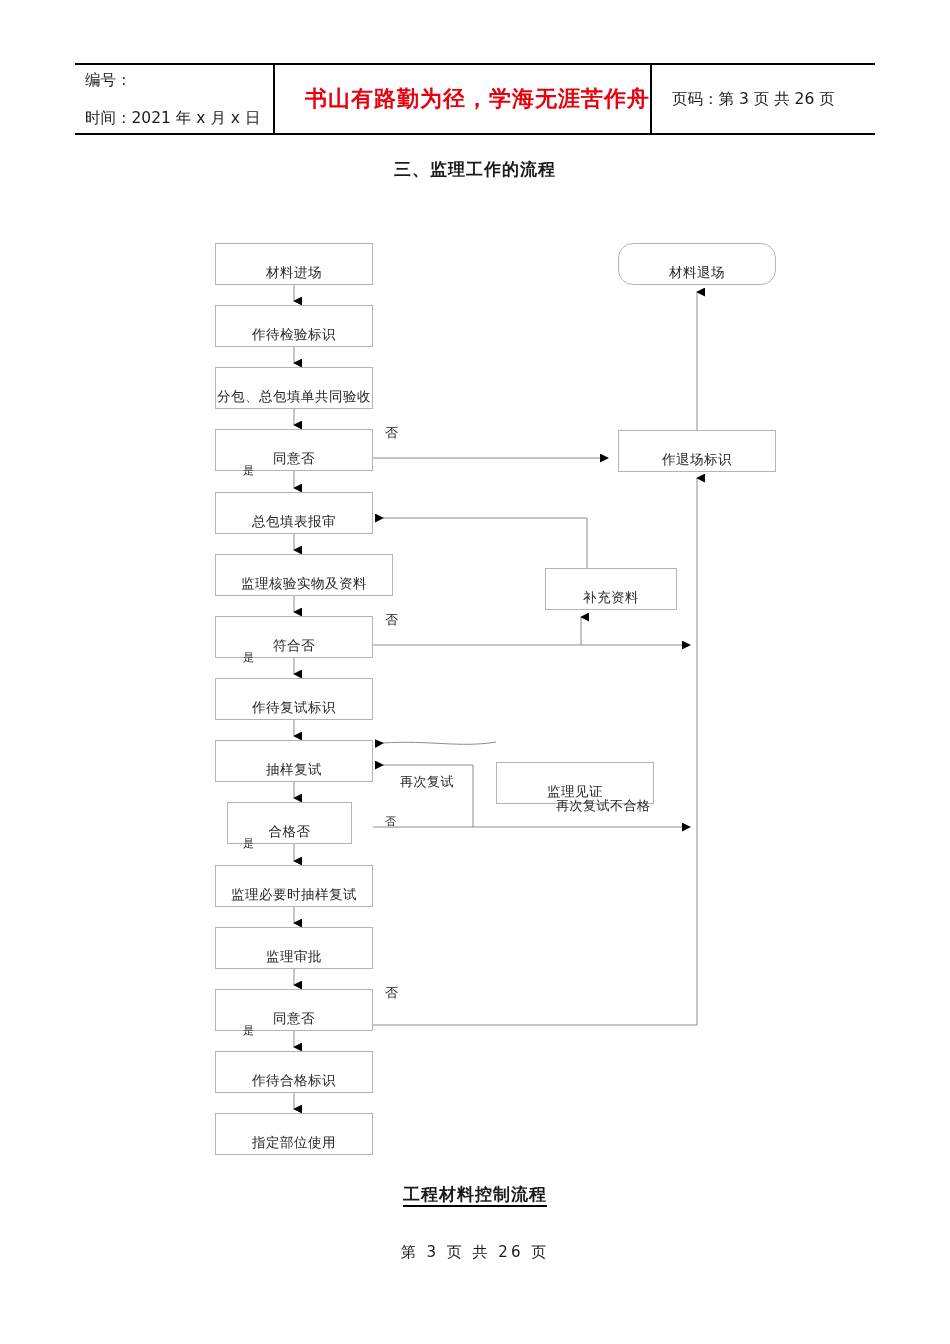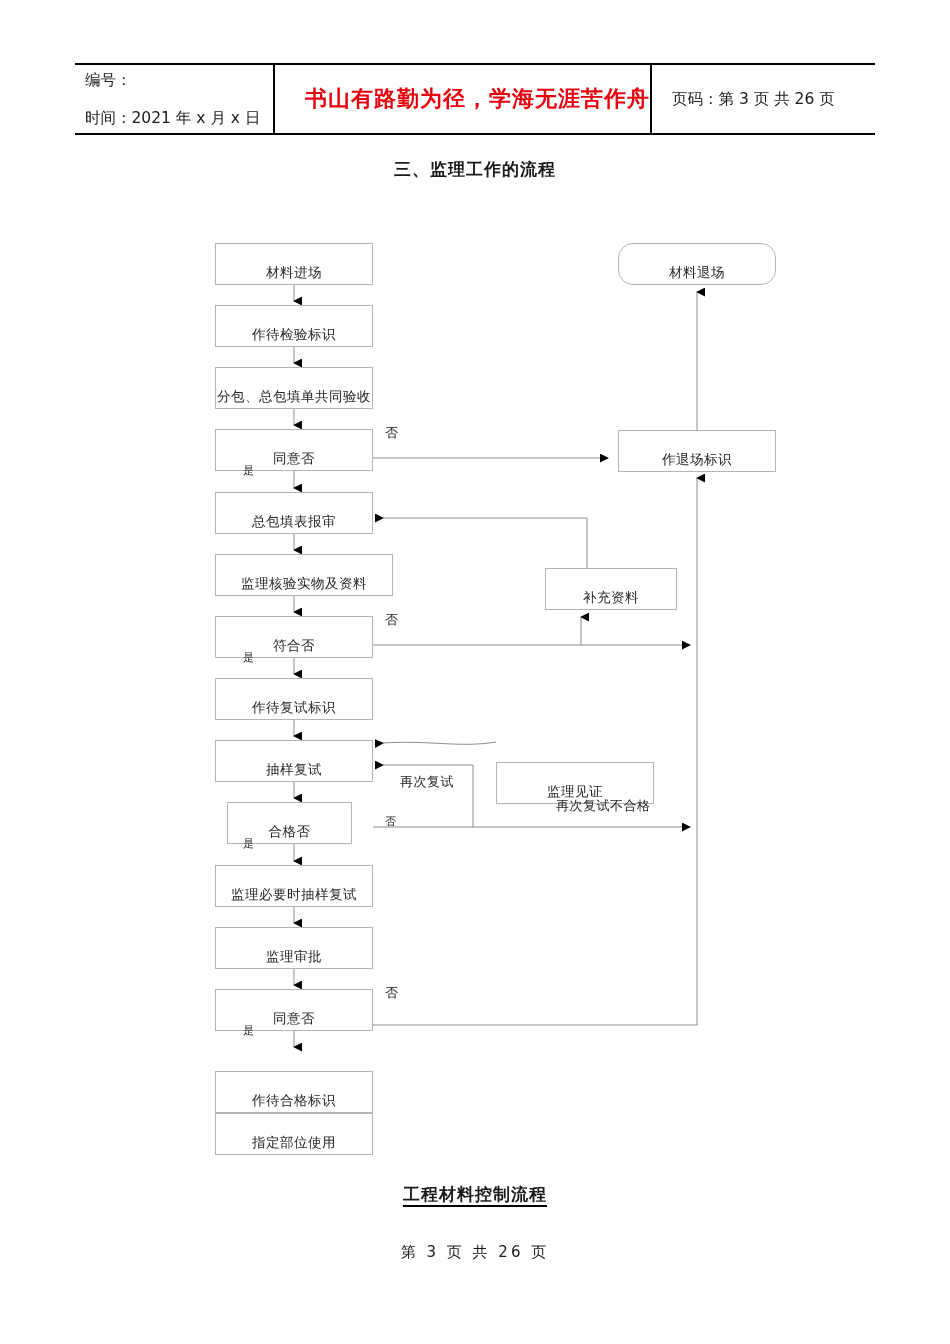--- a/index.html
+++ b/index.html
@@ -134,21 +134,21 @@
       <div class="fbox" style="left: 215px; top: 429px; width: 158px; height: 42px;">同意否</div>
       <div class="fbox" style="left: 215px; top: 492px; width: 158px; height: 42px;">总包填表报审</div>
       <div class="fbox" style="left: 215px; top: 554px; width: 178px; height: 42px;">监理核验实物及资料</div>
       <div class="fbox" style="left: 215px; top: 616px; width: 158px; height: 42px;">符合否</div>
       <div class="fbox" style="left: 215px; top: 678px; width: 158px; height: 42px;">作待复试标识</div>
       <div class="fbox" style="left: 215px; top: 740px; width: 158px; height: 42px;">抽样复试</div>
       <div class="fbox" style="left: 215px; top: 802px; width: 125px; height: 42px; margin-left: 12px;">合格否</div>
       <div class="fbox" style="left: 215px; top: 865px; width: 158px; height: 42px;">监理必要时抽样复试</div>
       <div class="fbox" style="left: 215px; top: 927px; width: 158px; height: 42px;">监理审批</div>
       <div class="fbox" style="left: 215px; top: 989px; width: 158px; height: 42px;">同意否</div>
-      <div class="fbox" style="left: 215px; top: 1051px; width: 158px; height: 42px; margin-top: 20px;">作待合格标识</div>
+      <div class="fbox" style="left: 215px; top: 1051px; width: 158px; height: 42px;">作待合格标识</div>
       <div class="fbox" style="left: 215px; top: 1113px; width: 158px; height: 42px;">指定部位使用</div>
       <div class="fbox" style="left: 618px; top: 243px; width: 158px; height: 42px; border-radius: 15px;">材料退场</div>
       <div class="fbox" style="left: 618px; top: 430px; width: 158px; height: 42px;">作退场标识</div>
       <div class="fbox" style="left: 502px; top: 568px; width: 132px; height: 42px; margin-left: 43px;">补充资料</div>
       <div class="fbox" style="left: 496px; top: 718px; width: 158px; height: 42px; margin-top: 44px;">监理见证</div>
       <div class="flabel" style="left: 385px; top: 424px;">否</div>
       <div class="flabel small" style="left: 243px; top: 463px;">是</div>
       <div class="flabel" style="left: 385px; top: 611px;">否</div>
       <div class="flabel small" style="left: 243px; top: 650px;">是</div>
       <div class="flabel" style="left: 400px; top: 773px;">再次复试</div>

